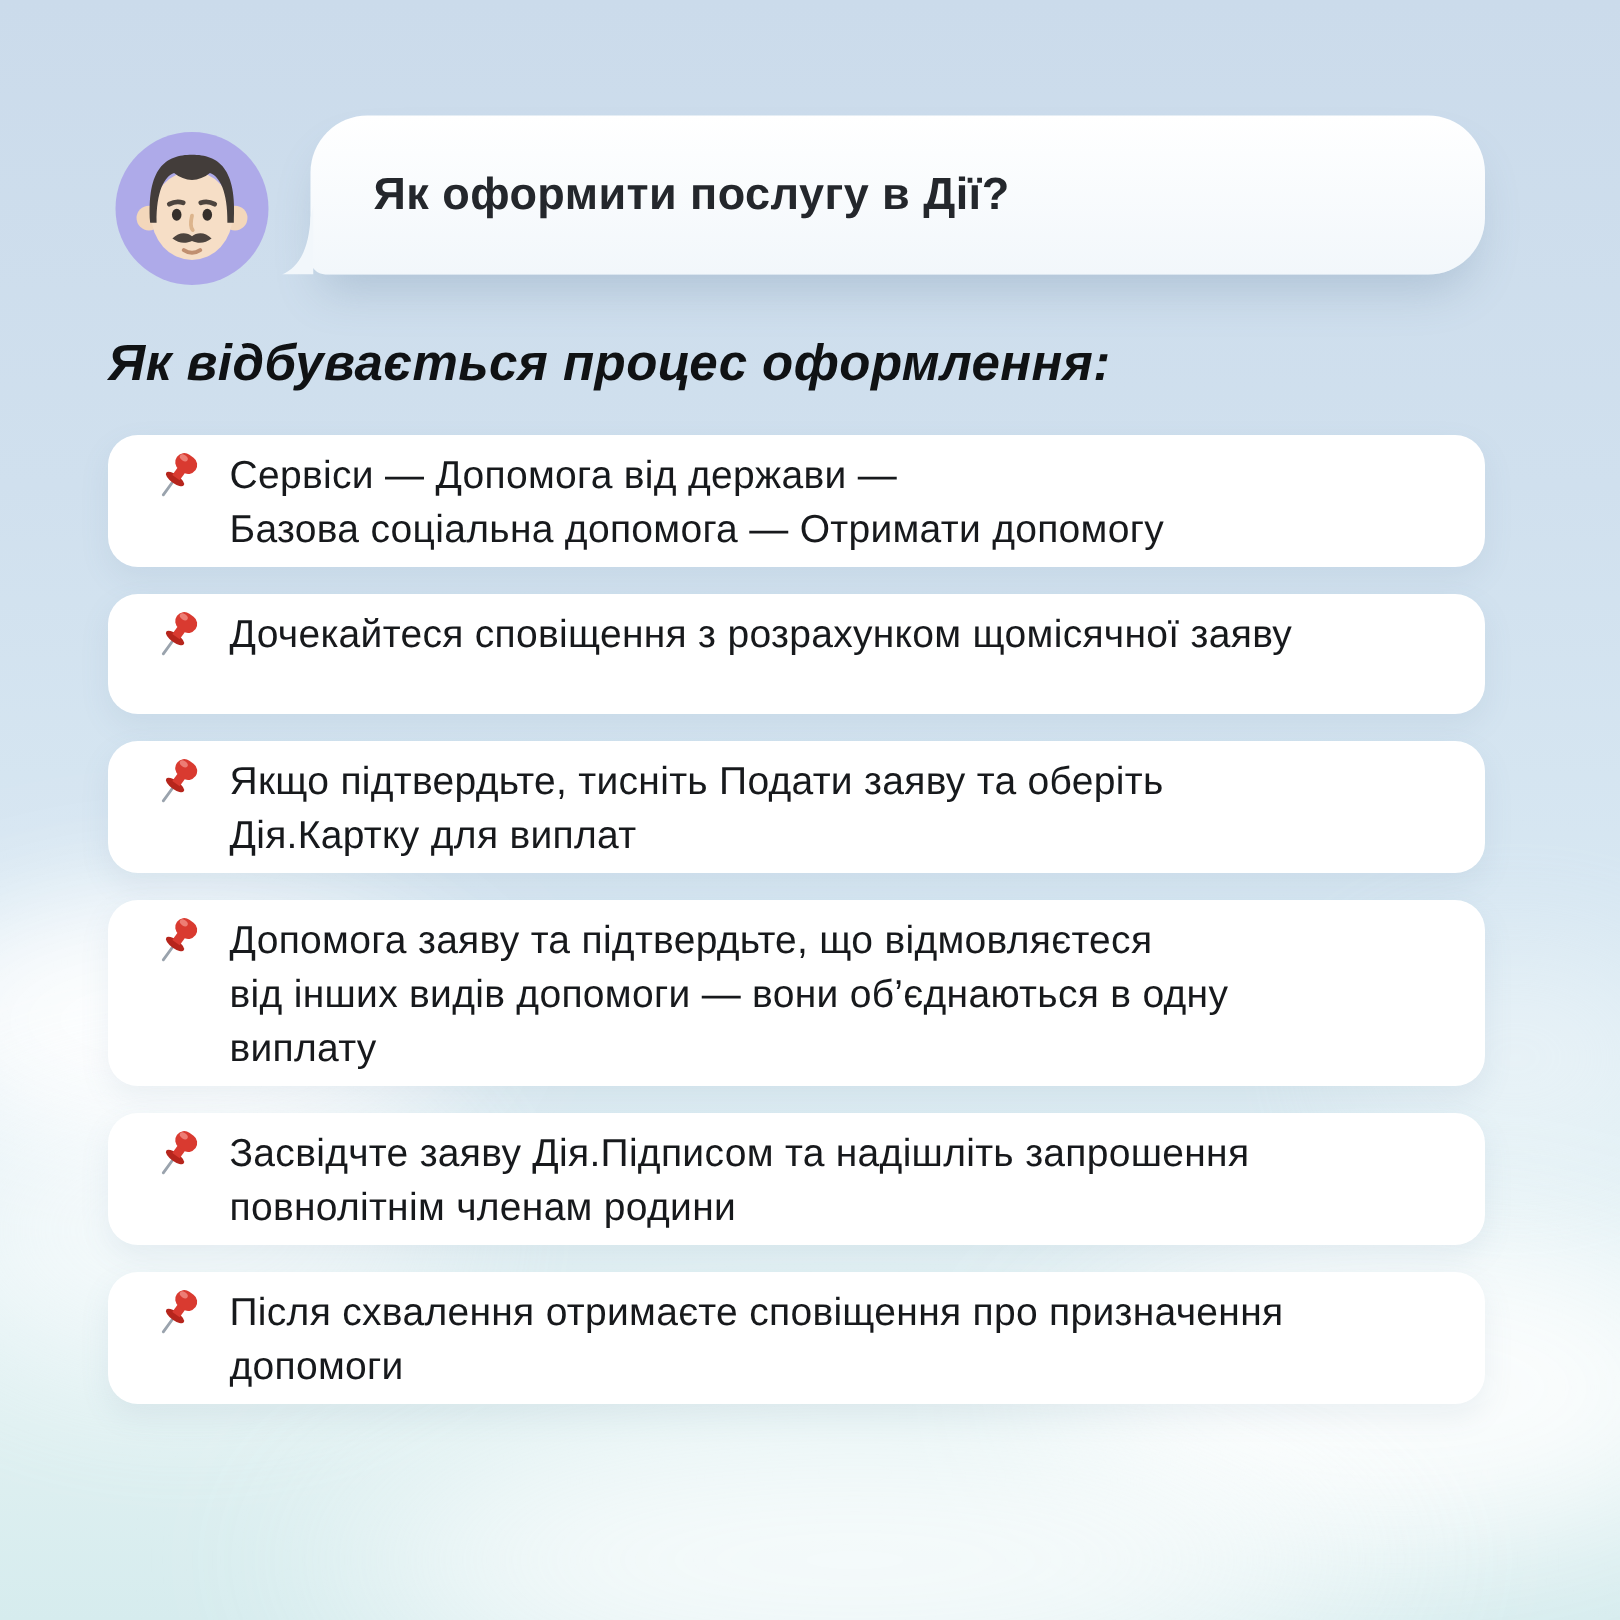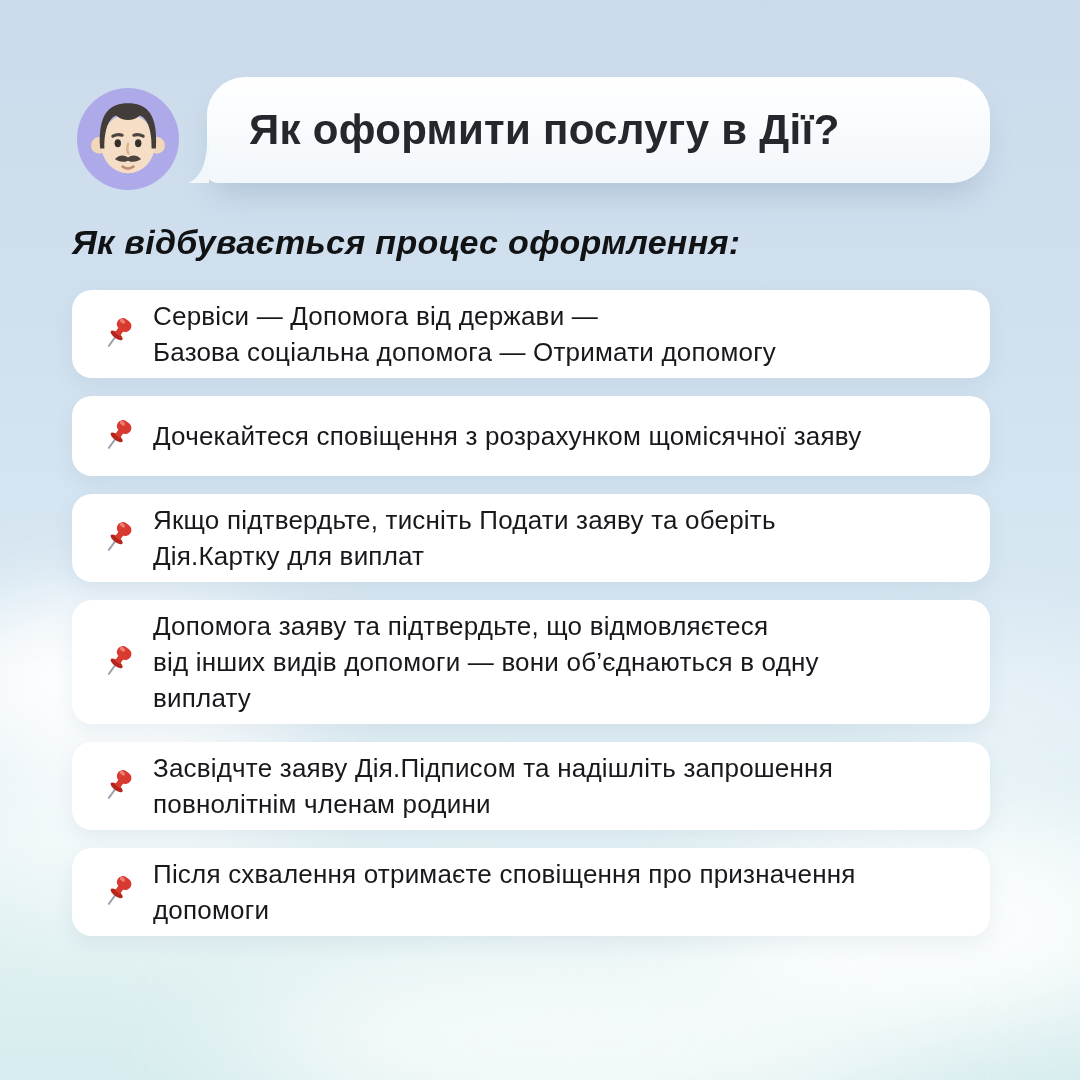--- a/index.html
+++ b/index.html
@@ -33,40 +33,40 @@
   .avatar svg{width:102px;height:102px;display:block;}
   .bubble{
     position:absolute;left:207px;top:77px;width:783px;height:106px;
     background:linear-gradient(180deg,#ffffff 0%,#f2f7fb 100%);
     border-radius:38px 38px 38px 10px;
     box-shadow:0 18px 30px -8px rgba(96,125,155,.28);
     display:flex;align-items:center;
   }
   .bubble-tail{position:absolute;left:-20px;bottom:0;width:22px;height:46px;}
   .bubble-text{
-    padding-left:42px;font-size:42px;font-weight:700;letter-spacing:.3px;
+    padding-left:42px;font-size:30px;font-weight:700;letter-spacing:.3px;
     color:var(--question_text,#24272c);white-space:nowrap;
   }
   .heading{
     position:absolute;left:72px;top:220px;width:950px;
     font-size:34px;font-weight:600;letter-spacing:.3px;line-height:44px;
     color:var(--heading_text,#101214);
     font-style:italic;
   }
   
   .steps{
     position:absolute;left:72px;top:290px;width:918px;
     display:flex;flex-direction:column;gap:18px;
   }
   .card{
     background:var(--card_bg,#ffffff);border-radius:20px;
     box-shadow:0 8px 20px rgba(96,125,155,.10);
     min-height:80px;box-sizing:border-box;
     padding:8px 16px 8px 28px;
-    display:flex;align-items:center;
+    display:flex;align-items:flex-start;
   }
   .pin{flex:0 0 38px;width:38px;height:40px;margin-right:15px;}
   .step-text{
     font-size:26px;line-height:36px;font-weight:500;letter-spacing:.2px;
     color:var(--step_text,#17191c);white-space:pre-line;
   }
 </style>
 </head>
 <body>
 

